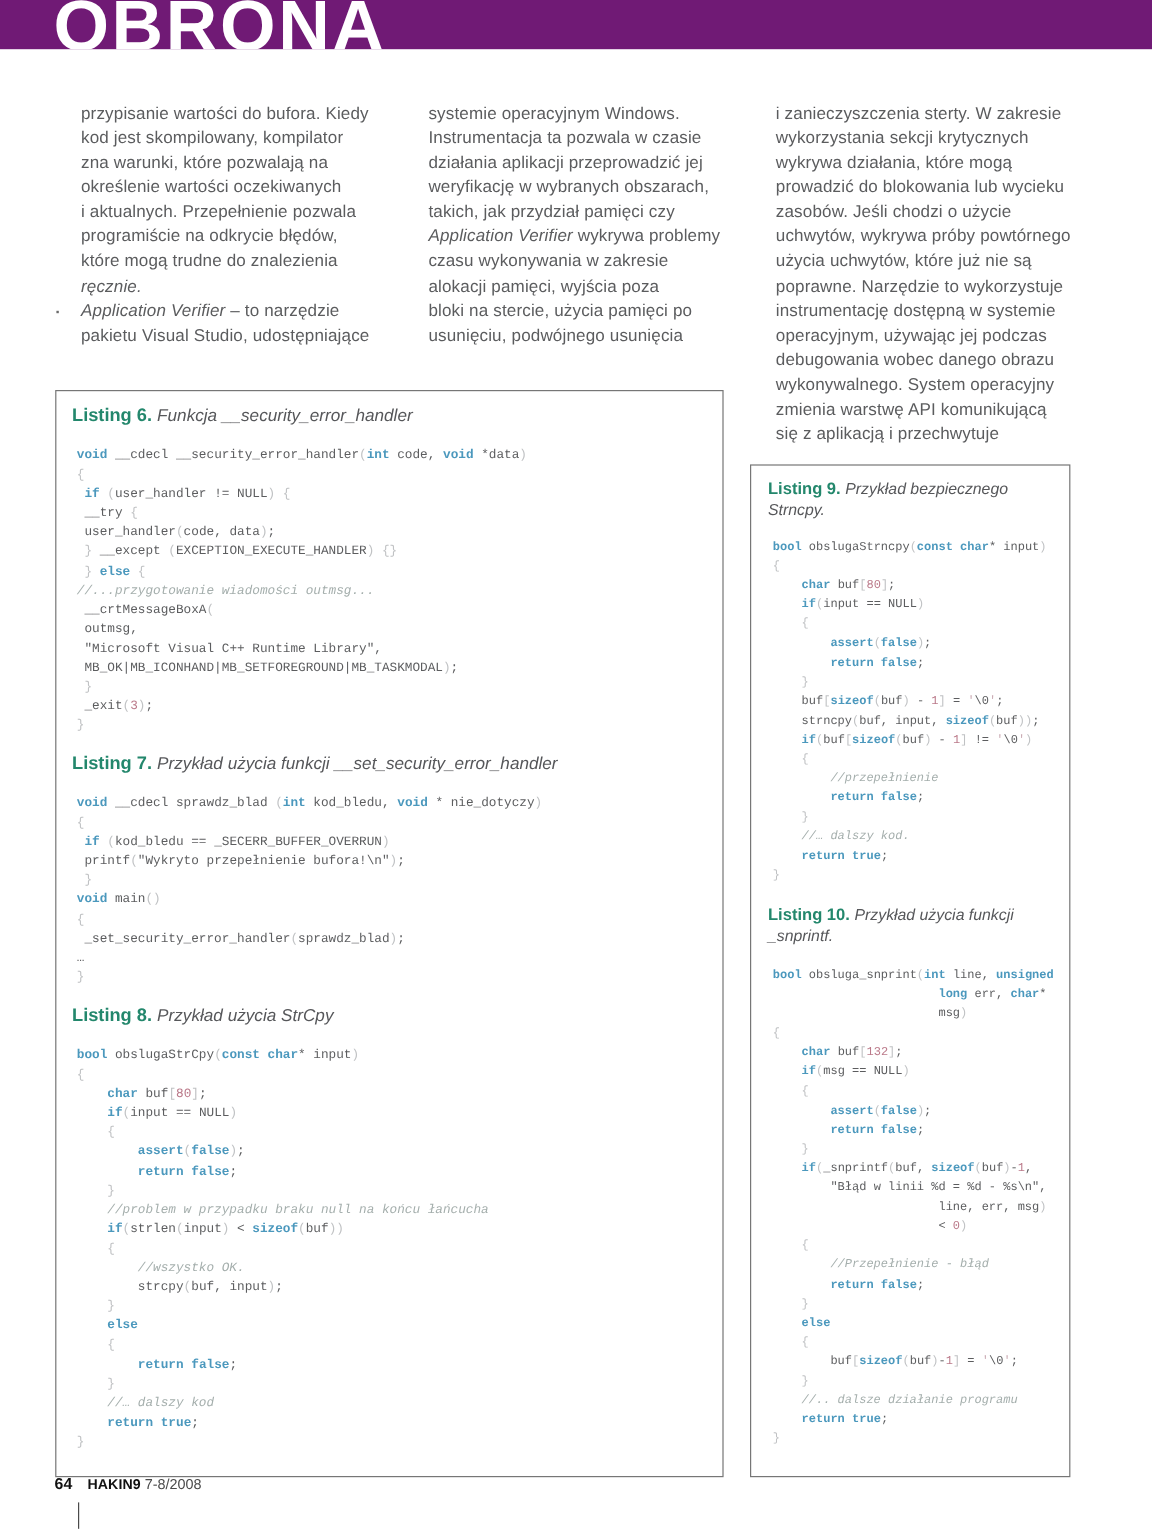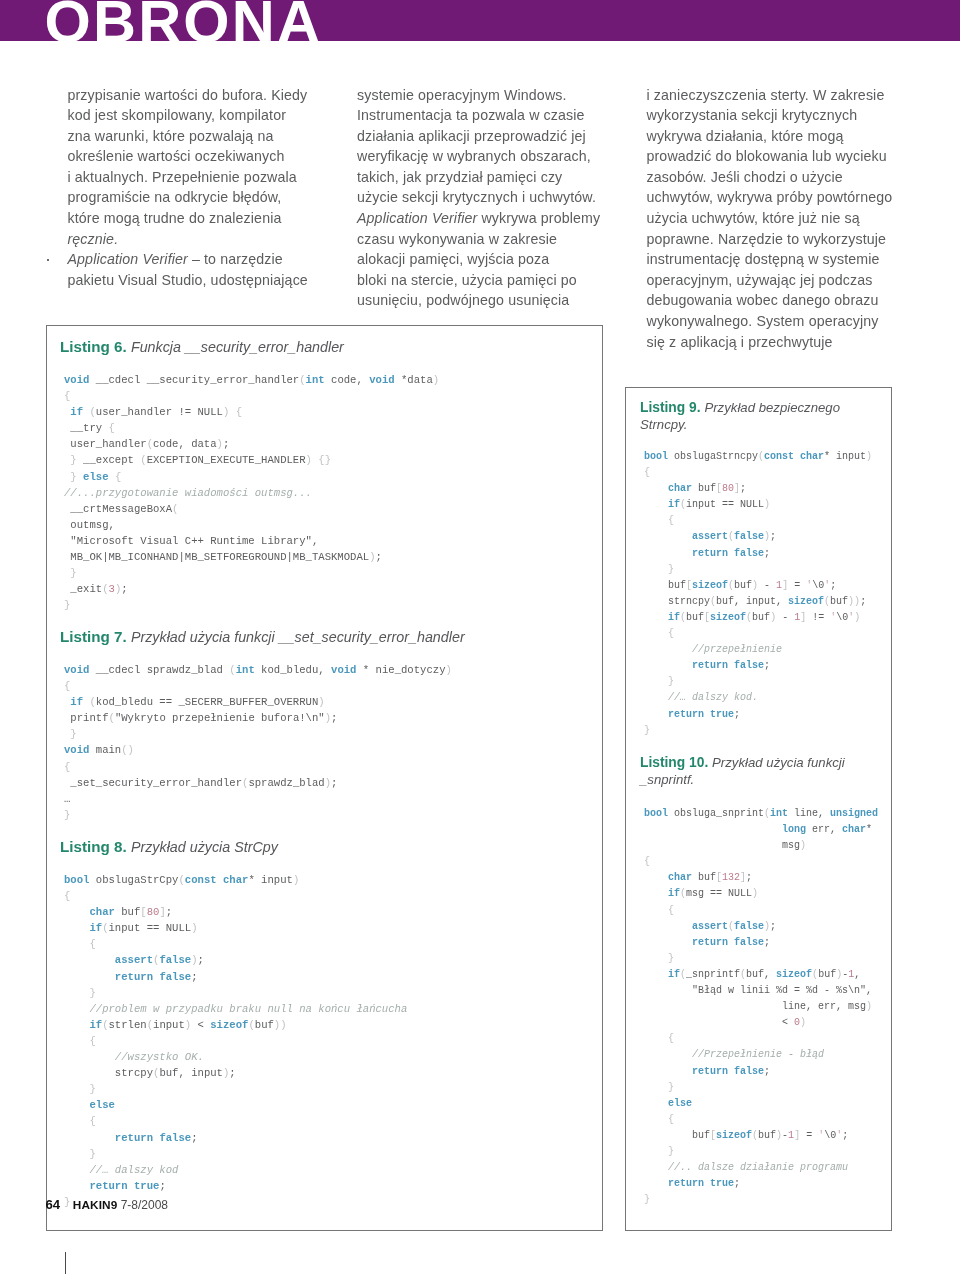--- a/index.html
+++ b/index.html
@@ -29,21 +29,21 @@
   pre{margin:4px;font-family:"Liberation Mono",monospace;font-size:10.6px;line-height:16.1px;color:#5c5d5f;white-space:pre;}
   .lst pre{margin-top:16px;}
   .lst.small pre{font-size:10.0px;}
   .kw{color:#4b98bd;font-weight:bold;}
   .cmt{color:#a4aeac;font-style:italic;}
   .pn{color:#c0c2c4;}
   .num{color:#bb7a8a;}
   .str{color:#5c5d5f;}
   .chq{color:#c9a9b2;}
 
-  .footer{position:absolute;left:45.5px;top:1198px;font-size:11.6px;color:#111;white-space:nowrap;line-height:14px;}
+  .footer{position:absolute;left:45.5px;top:1230px;font-size:11.6px;color:#111;white-space:nowrap;line-height:14px;}
   .footer .pg{font-weight:bold;font-size:13.2px;}
   .footer .sep{display:inline-block;width:12.7px;height:1px;vertical-align:baseline;}
   .footer-rule{position:absolute;left:65.2px;top:1252px;width:1.2px;height:22px;background:#4a4a4a;}
   .footer .mag{font-weight:bold;font-size:11.8px;letter-spacing:0.1px;}
   .footer .iss{color:#4a4a4a;font-size:12.0px;}
 </style>
 </head>
 <body>
 
 <div class="page">
@@ -66,40 +66,40 @@
         <div class="ln"><i>Application Verifier</i> – to narzędzie</div>
         <div class="ln">pakietu Visual Studio, udostępniające</div>
       </div>
     </div>
   <div class="col c2">
       <div class="ln">systemie operacyjnym Windows.</div>
       <div class="ln">Instrumentacja ta pozwala w czasie</div>
       <div class="ln">działania aplikacji przeprowadzić jej</div>
       <div class="ln">weryfikację w wybranych obszarach,</div>
       <div class="ln">takich, jak przydział pamięci czy</div>
-      <div class="ln">użycie sekcji krytycznych i uchwytów.</div>
       <div class="ln"><i>Application Verifier</i> wykrywa problemy</div>
       <div class="ln">czasu wykonywania w zakresie</div>
       <div class="ln">alokacji pamięci, wyjścia poza</div>
       <div class="ln">bloki na stercie, użycia pamięci po</div>
       <div class="ln">usunięciu, podwójnego usunięcia</div>
     </div>
   <div class="col c3">
       <div class="ln">i zanieczyszczenia sterty. W zakresie</div>
       <div class="ln">wykorzystania sekcji krytycznych</div>
       <div class="ln">wykrywa działania, które mogą</div>
       <div class="ln">prowadzić do blokowania lub wycieku</div>
       <div class="ln">zasobów. Jeśli chodzi o użycie</div>
       <div class="ln">uchwytów, wykrywa próby powtórnego</div>
       <div class="ln">użycia uchwytów, które już nie są</div>
       <div class="ln">poprawne. Narzędzie to wykorzystuje</div>
       <div class="ln">instrumentację dostępną w systemie</div>
       <div class="ln">operacyjnym, używając jej podczas</div>
       <div class="ln">debugowania wobec danego obrazu</div>
       <div class="ln">wykonywalnego. System operacyjny</div>
+      <div class="ln">zmienia warstwę API komunikującą</div>
       <div class="ln">się z aplikacją i przechwytuje</div>
     </div>
 
   <div class="box boxL"></div>
   <div class="box boxR"></div>
 
   <div class="footer-rule"></div>
   <div class="footer">
     <span class="pg">64</span><span class="sep"></span><span class="mag">HAKIN9</span> <span class="iss">7-8/2008</span>
   </div>

